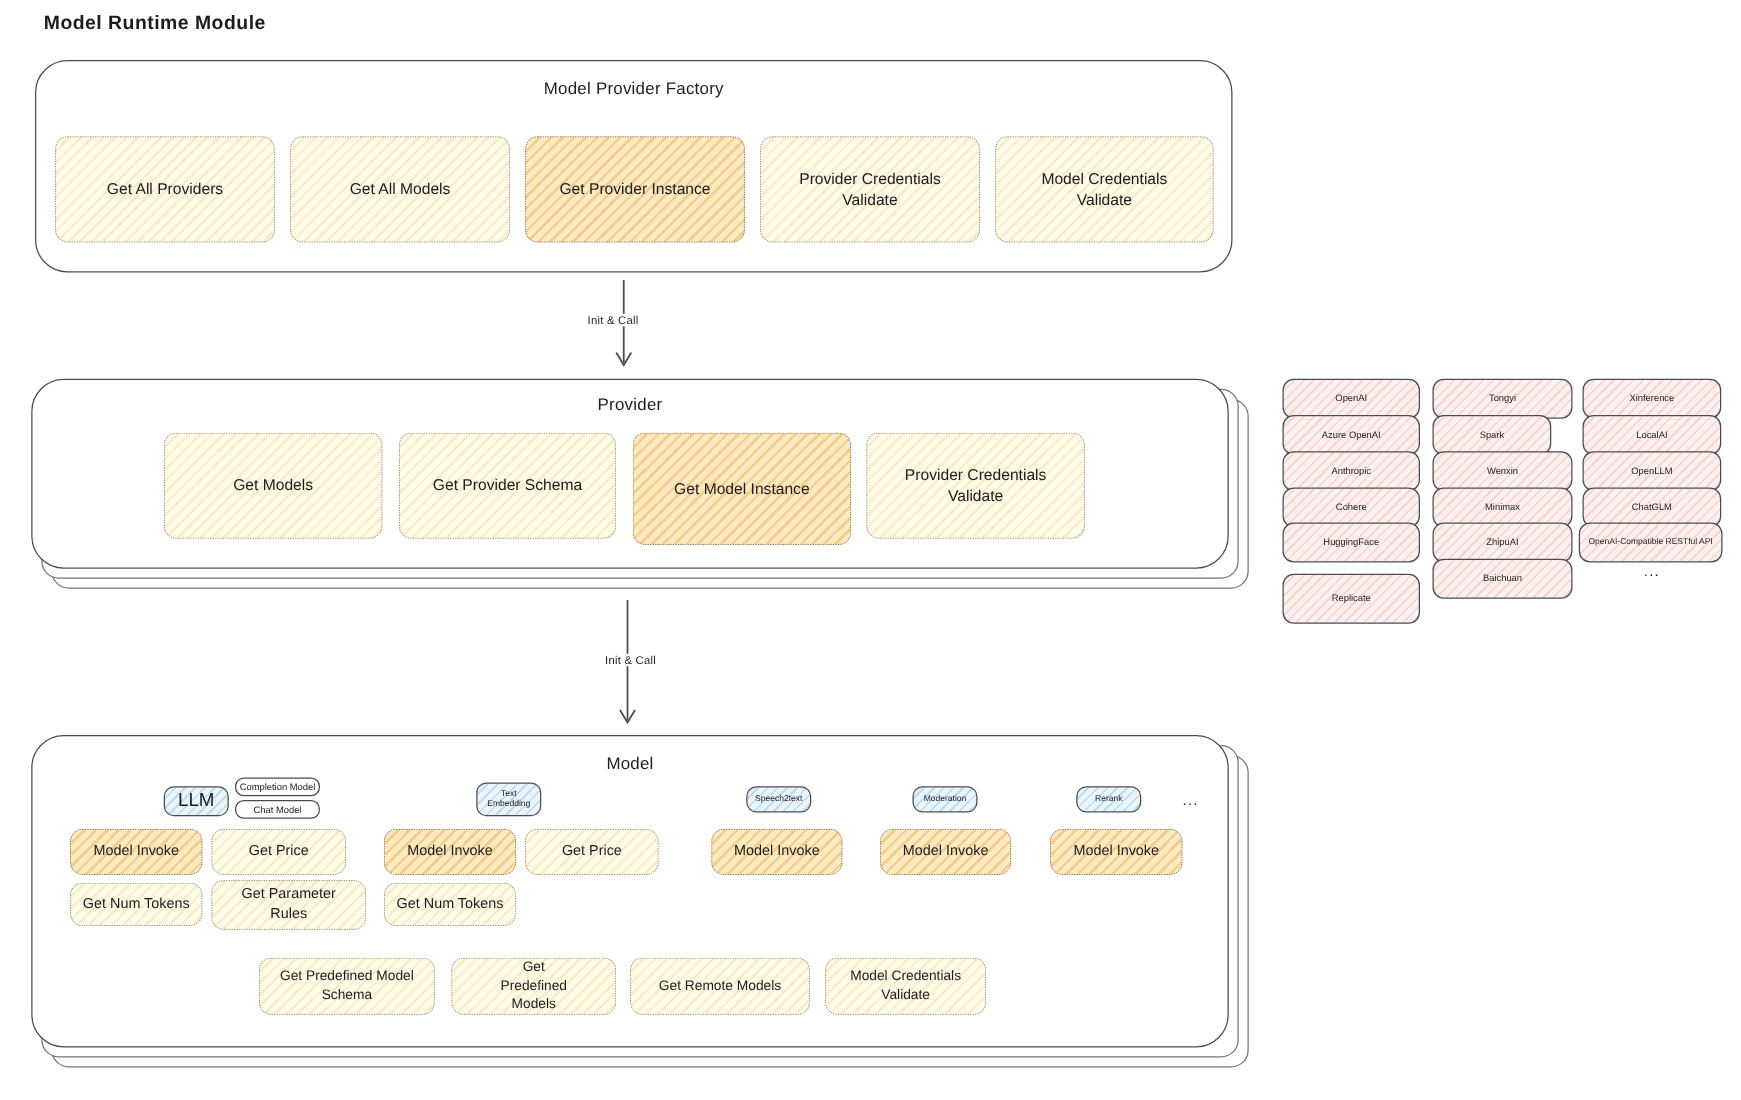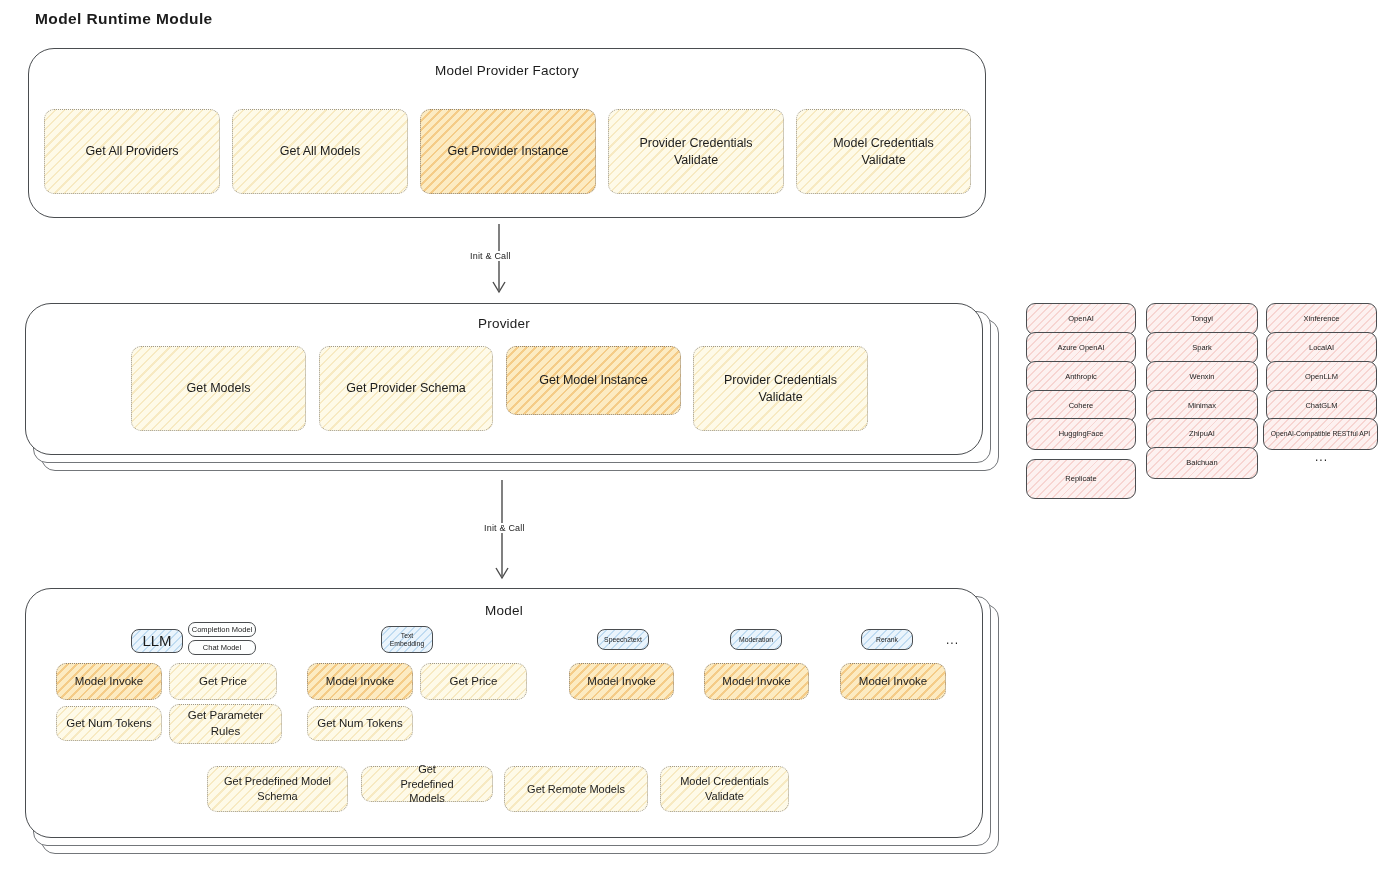--- a/index.html
+++ b/index.html
@@ -88,29 +88,29 @@
     <polyline points="4,58 10,68 16,58" fill="none" stroke="#4b4b4b" stroke-width="1.4"></polyline>
   </svg>
   <div class="arrow-label" style="left:466px; top:251px;">Init &amp; Call</div>
 
   <div class="stack" style="left:41px; top:319px; width:958px; height:152px;"></div>
   <div class="stack" style="left:33px; top:311px; width:958px; height:152px;"></div>
   <div class="outer-box" style="left:25px; top:303px; width:958px; height:152px;">
     <div class="box-title" style="top:12px;">Provider</div>
     <div class="btn yellow" style="left:105px; top:42px; width:175px; height:85px;">Get Models</div>
     <div class="btn yellow" style="left:293px; top:42px; width:174px; height:85px;">Get Provider Schema</div>
-    <div class="btn orange" style="left:480px; top:42px; width:175px; height:69px;text-align:center;">Get Model Instance</div>
+    <div class="btn orange" style="left:480px; top:42px; width:175px; height:90px;text-align:center;">Get Model Instance</div>
     <div class="btn yellow" style="left:667px; top:42px; width:175px; height:85px;">Provider Credentials Validate</div>
   </div>
 
   <div class="pill" style="left:1026px; top:303px; width:110px; height:24px;">OpenAI</div>
   <div class="pill" style="left:1146px; top:303px; width:112px; height:24px;">Tongyi</div>
   <div class="pill" style="left:1266px; top:303px; width:111px; height:24px;">Xinference</div>
   <div class="pill" style="left:1026px; top:332px; width:110px; height:24px;">Azure OpenAI</div>
-  <div class="pill" style="left:1146px; top:332px; width:112px; height:24px;">Spark</div>
+  <div class="pill" style="left:1146px; top:332px; width:95px; height:24px;">Spark</div>
   <div class="pill" style="left:1266px; top:332px; width:111px; height:24px;">LocalAI</div>
   <div class="pill" style="left:1026px; top:361px; width:110px; height:24px;">Anthropic</div>
   <div class="pill" style="left:1146px; top:361px; width:112px; height:24px;">Wenxin</div>
   <div class="pill" style="left:1266px; top:361px; width:111px; height:24px;">OpenLLM</div>
   <div class="pill" style="left:1026px; top:390px; width:110px; height:24px;">Cohere</div>
   <div class="pill" style="left:1146px; top:390px; width:112px; height:32px;">Minimax</div>
   <div class="pill" style="left:1266px; top:390px; width:111px; height:24px;">ChatGLM</div>
   <div class="pill" style="left:1026px; top:418px; width:110px; height:24px;">HuggingFace</div>
   <div class="pill" style="left:1146px; top:418px; width:112px; height:24px;">ZhipuAI</div>
   <div class="pill" style="left:1263px; top:418px; width:115px; height:24px; font-size:6.8px;">OpenAI-Compatible RESTful API</div>
@@ -140,22 +140,22 @@
 
     <div class="btn orange sm" style="left:30px;  top:74px; width:106px; height:37px;">Model Invoke</div>
     <div class="btn yellow sm" style="left:143px; top:74px; width:108px; height:37px;">Get Price</div>
     <div class="btn orange sm" style="left:281px; top:74px; width:106px; height:37px;">Model Invoke</div>
     <div class="btn yellow sm" style="left:394px; top:74px; width:107px; height:37px;">Get Price</div>
     <div class="btn orange sm" style="left:543px; top:74px; width:105px; height:37px;">Model Invoke</div>
     <div class="btn orange sm" style="left:678px; top:74px; width:105px; height:37px;">Model Invoke</div>
     <div class="btn orange sm" style="left:814px; top:74px; width:106px; height:37px;">Model Invoke</div>
 
     <div class="btn yellow sm" style="left:30px;  top:117px; width:106px; height:35px; padding:2px 4px;">Get Num Tokens</div>
-    <div class="btn yellow sm" style="left:143px; top:115px; width:113px; height:40px; padding:2px 14px;">Get Parameter Rules</div>
+    <div class="btn yellow sm" style="left:143px; top:115px; width:124px; height:40px; padding:2px 14px;">Get Parameter Rules</div>
     <div class="btn yellow sm" style="left:281px; top:117px; width:106px; height:35px; padding:2px 4px;">Get Num Tokens</div>
 
     <div class="btn yellow xs" style="left:181px; top:177px; width:141px; height:46px;">Get Predefined Model Schema</div>
-    <div class="btn yellow xs" style="left:335px; top:177px; width:132px; height:36px; padding:2px 36px;">Get Predefined Models</div>
+    <div class="btn yellow xs" style="left:335px; top:177px; width:132px; height:46px; padding:2px 36px;">Get Predefined Models</div>
     <div class="btn yellow xs" style="left:478px; top:177px; width:144px; height:46px;">Get Remote Models</div>
     <div class="btn yellow xs" style="left:634px; top:177px; width:129px; height:46px;">Model Credentials Validate</div>
   </div>
 
 </div>
 
 </body></html>

